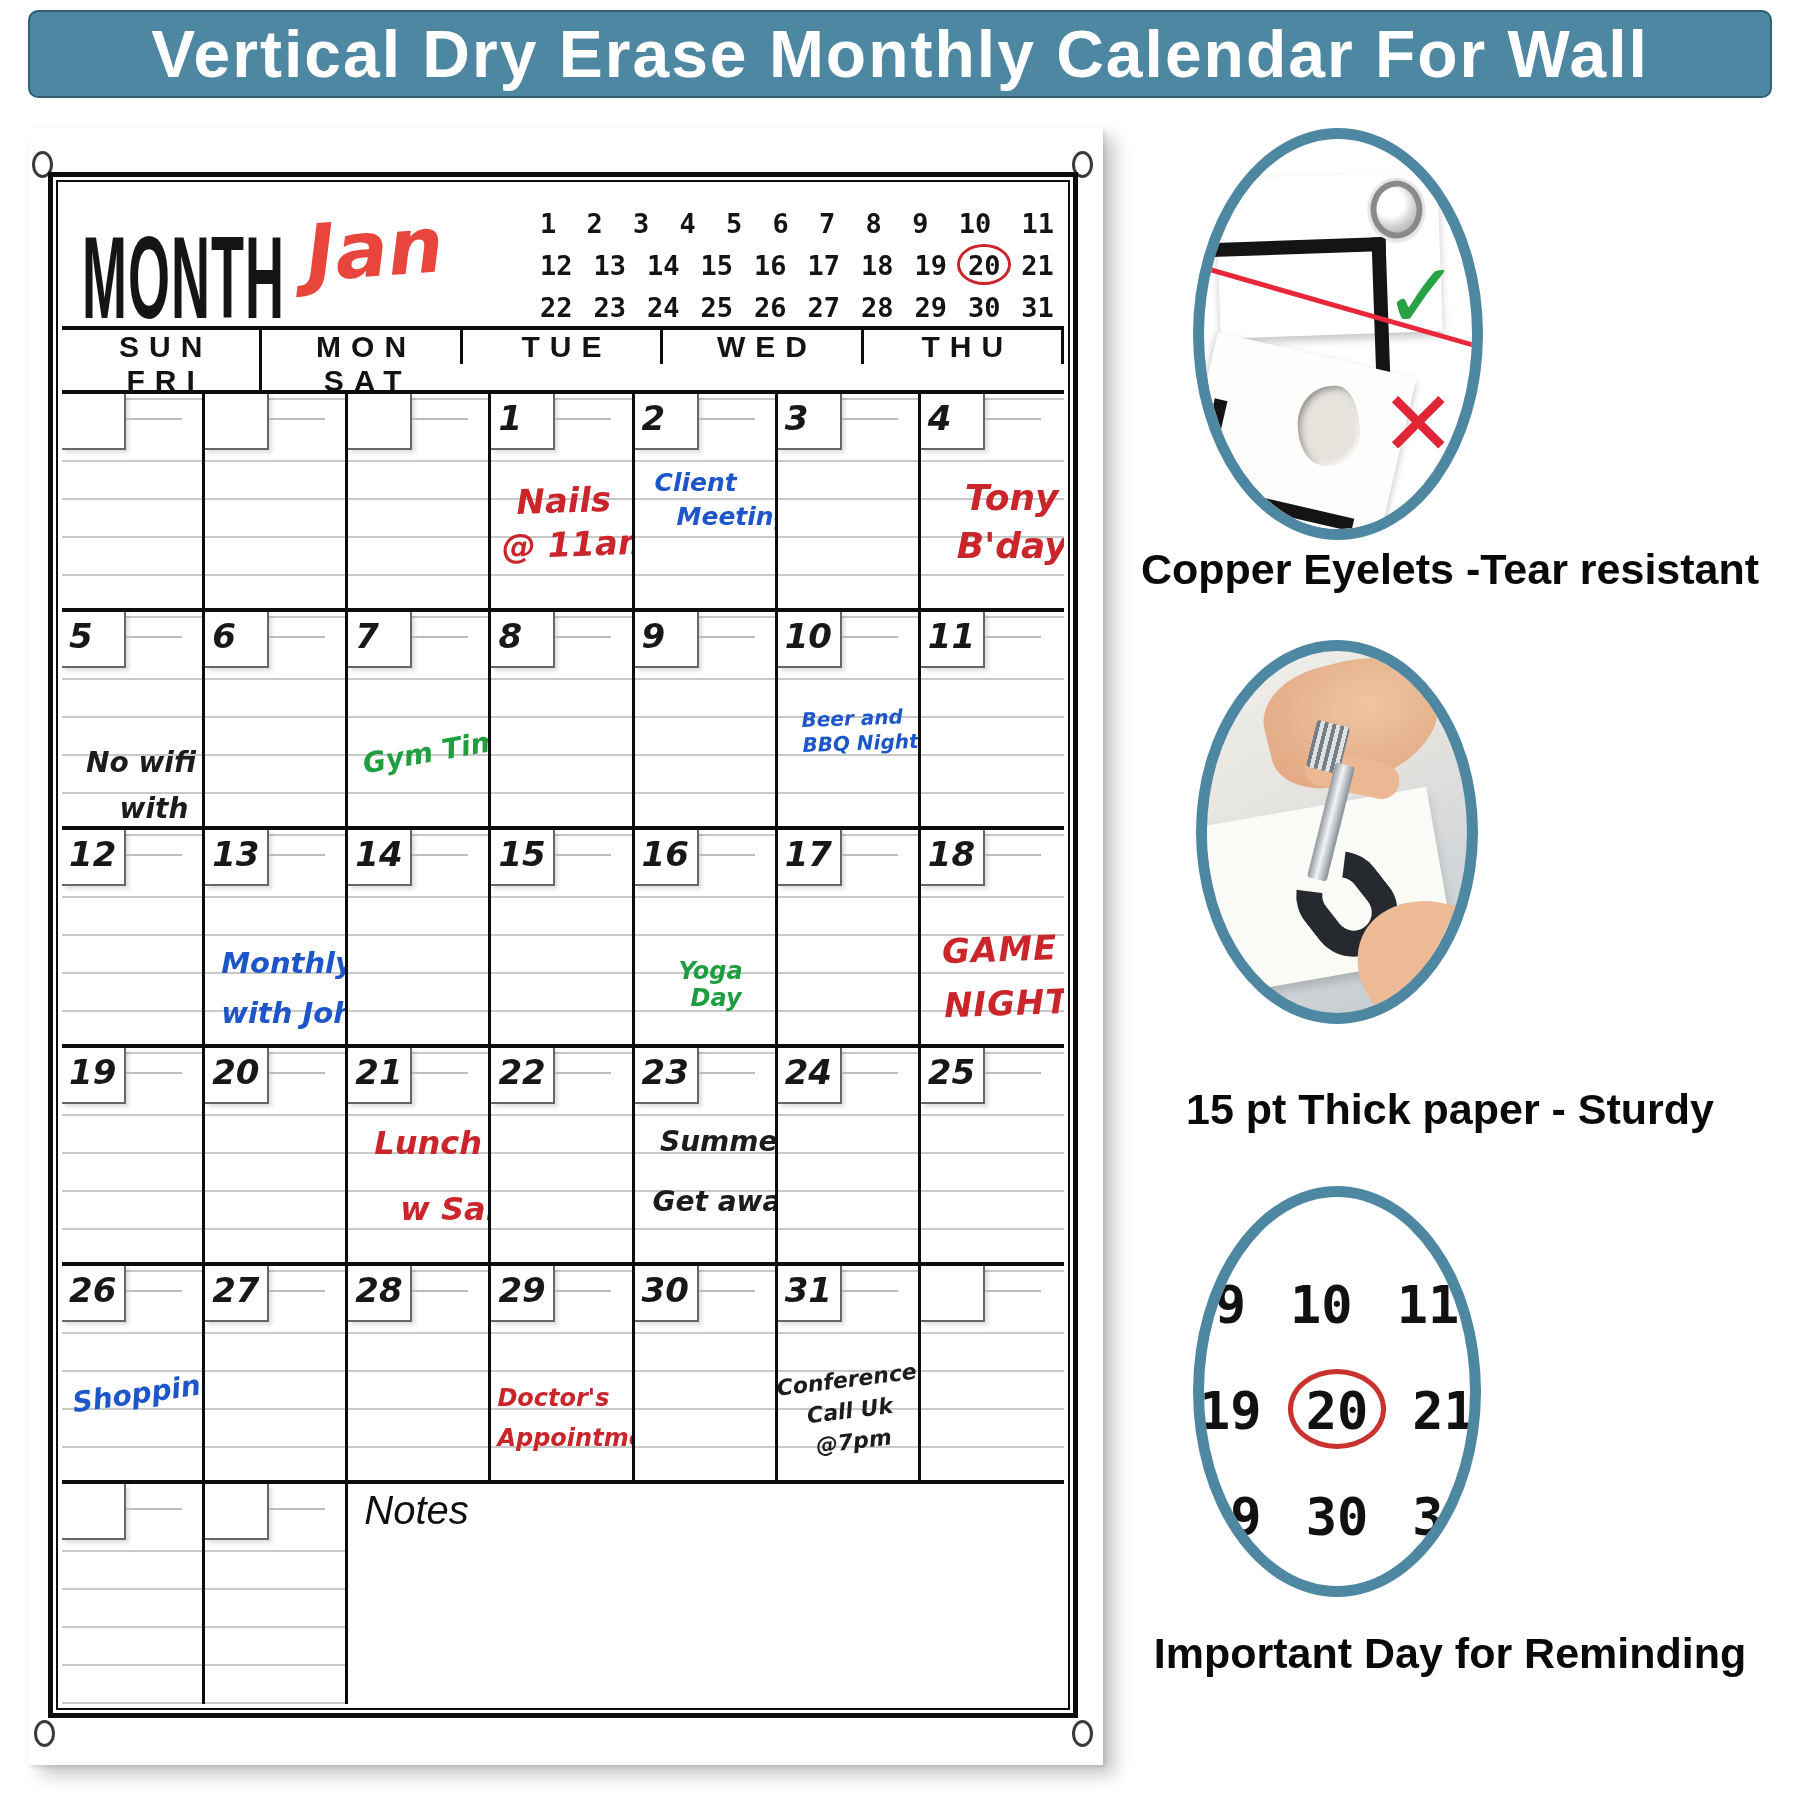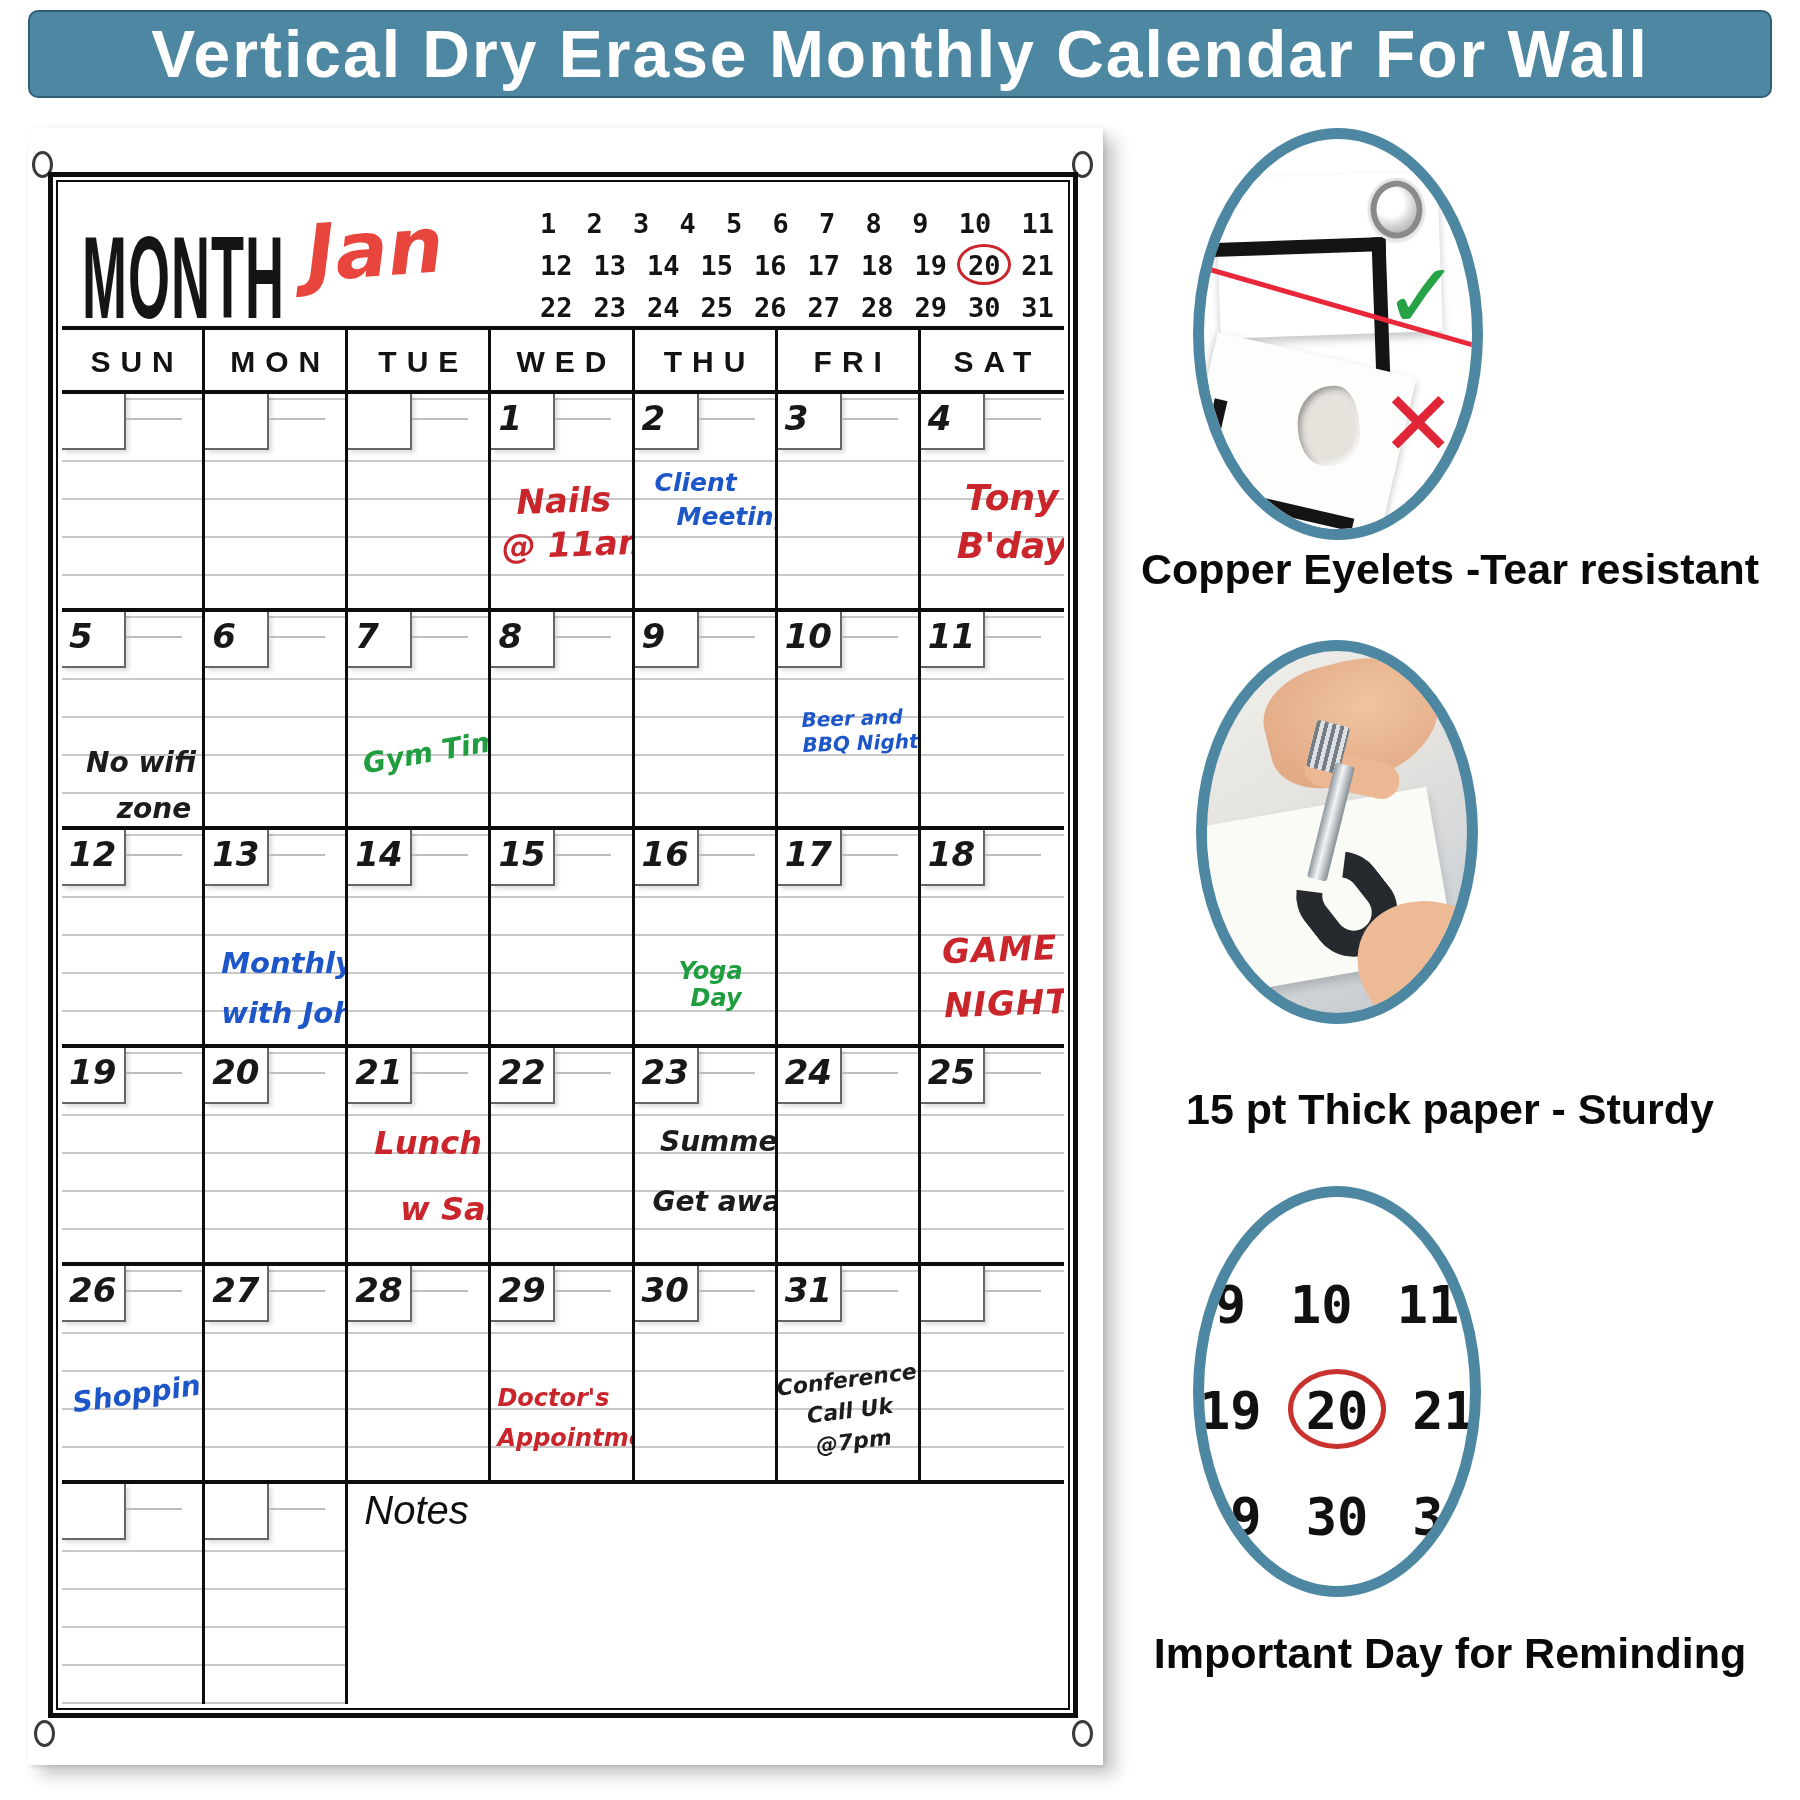--- a/index.html
+++ b/index.html
@@ -32,21 +32,21 @@
                transform:rotate(-4deg);}
   .minical{position:absolute;left:478px;top:22px;width:514px;}
   .mini-row{display:flex;justify-content:space-between;margin-bottom:11px;
             font-family:"DejaVu Sans Mono",monospace;font-weight:700;font-size:27px;color:#141414;}
   .mini-num{position:relative;text-align:center;}
   .mini-num.ringed::after{content:'';position:absolute;left:-11px;right:-11px;top:-6px;bottom:-4px;
             border:3px solid var(--red);border-radius:50%;}
 
   
   .dayrow{position:absolute;left:0;right:0;top:140px;height:64px;display:grid;
-          grid-template-columns:repeat(7,1fr);border-top:4px solid #0d0d0d;}
+          grid-template-columns:repeat(5,1fr);border-top:4px solid #0d0d0d;}
   .dayhead{border-right:3px solid #0d0d0d;display:flex;align-items:center;justify-content:center;
            font-weight:700;font-size:30px;letter-spacing:10px;padding-left:10px;color:#131313;}
   .dayhead:last-child{border-right:none;}
 
   
   .weeks{position:absolute;left:0;right:0;top:204px;bottom:0;display:grid;
          grid-template-columns:repeat(7,1fr);grid-template-rows:repeat(5,218px) auto;
          border-top:4px solid #0d0d0d;}
   .cell{position:relative;border-right:3px solid #0d0d0d;border-bottom:4px solid #0d0d0d;
         background-image:repeating-linear-gradient(to bottom,transparent 0,transparent 36px,#c9c9c9 36px,#c9c9c9 38px);
@@ -261,21 +261,21 @@
                 <span class="line">Tony</span>
                 <span class="line">B'day</span>
               </div>
             </div>
             <div class="cell" data-date="5">
               <div class="tab">
                 <span class="tabnum">5</span>
               </div>
               <div class="entry c-black">
                 <span class="line">No wifi</span>
-                <span class="line">zone</span>
+                <span class="line">with</span>
               </div>
             </div>
             <div class="cell" data-date="6">
               <div class="tab">
                 <span class="tabnum">6</span>
               </div>
             </div>
             <div class="cell" data-date="7">
               <div class="tab">
                 <span class="tabnum">7</span>

